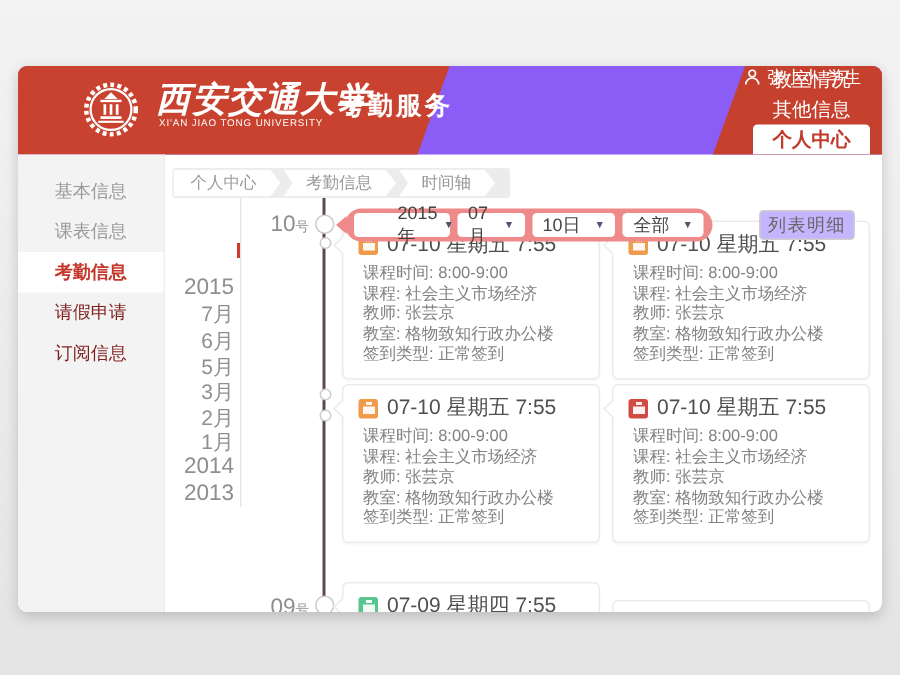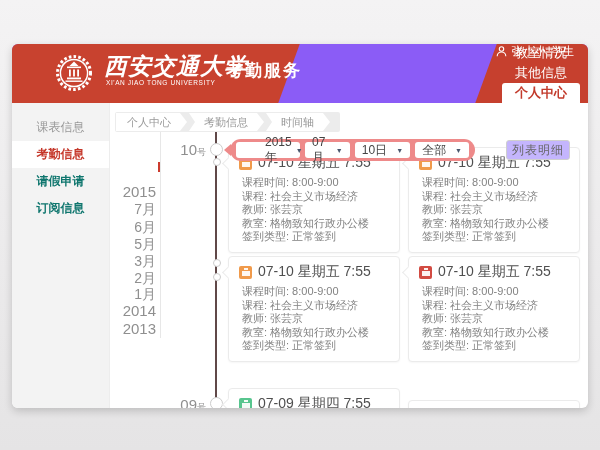--- a/index.html
+++ b/index.html
@@ -33,21 +33,21 @@
   .nav{ position:absolute; right:8px; bottom:0; z-index:4; display:flex;flex-direction:column; }
   .nav-item{ color:#fff; font-size:13px; height:20px; line-height:20px;
     padding:0 13px; cursor:pointer; }
   .nav-item.active{ background:#fff; color:#c23a2b; font-weight:bold;
     border-radius:3px 3px 0 0; }
   
   .sidebar{ position:absolute; left:0; top:59px; width:98px; bottom:0;
     background:#f3f3f3; border-right:1px solid #ededed; padding-top:11px; }
   .sb-item{ height:27px; line-height:27px; text-align:center; font-size:12px;
     color:#999; cursor:pointer; }
-  .sb-item.dim{ color:#0f766e;font-weight:bold; }
+  .sb-item.dim{ color:#7f1d1d; }
   .sb-item.active{ background:#fff; color:#c5372a; font-weight:bold; }
   
   .crumbs{ position:absolute; left:103px; top:68px; height:20px; z-index:2;
     display:flex; align-items:stretch; background:#ececec; padding:1px 8px 1px 1px;
     border-radius:2px; }
   .crumb{ background:#fff; color:#999; font-size:11px; line-height:18px;
     padding:0 16px 0 11px; margin-right:2px; cursor:pointer;
     clip-path:polygon(0 0, calc(100% - 7px) 0, 100% 50%, calc(100% - 7px) 100%, 0 100%); }
   .crumb.notch{ padding-left:15px;
     clip-path:polygon(0 0, calc(100% - 7px) 0, 100% 50%, calc(100% - 7px) 100%, 0 100%, 6px 50%); }
@@ -139,20 +139,21 @@
 
     <div class="nav">
       <div class="nav-item">首页</div>
       <div class="nav-item">教室情况</div>
       <div class="nav-item">其他信息</div>
       <div class="nav-item active">个人中心</div>
     </div>
   </div>
 
   <div class="sidebar">
+    <div class="sb-item">基本信息</div>
     <div class="sb-item">课表信息</div>
     <div class="sb-item active">考勤信息</div>
     <div class="sb-item dim">请假申请</div>
     <div class="sb-item dim">订阅信息</div>
   </div>
 
   <div class="crumbs">
     <div class="crumb">个人中心</div>
     <div class="crumb notch">考勤信息</div>
     <div class="crumb notch">时间轴</div>

